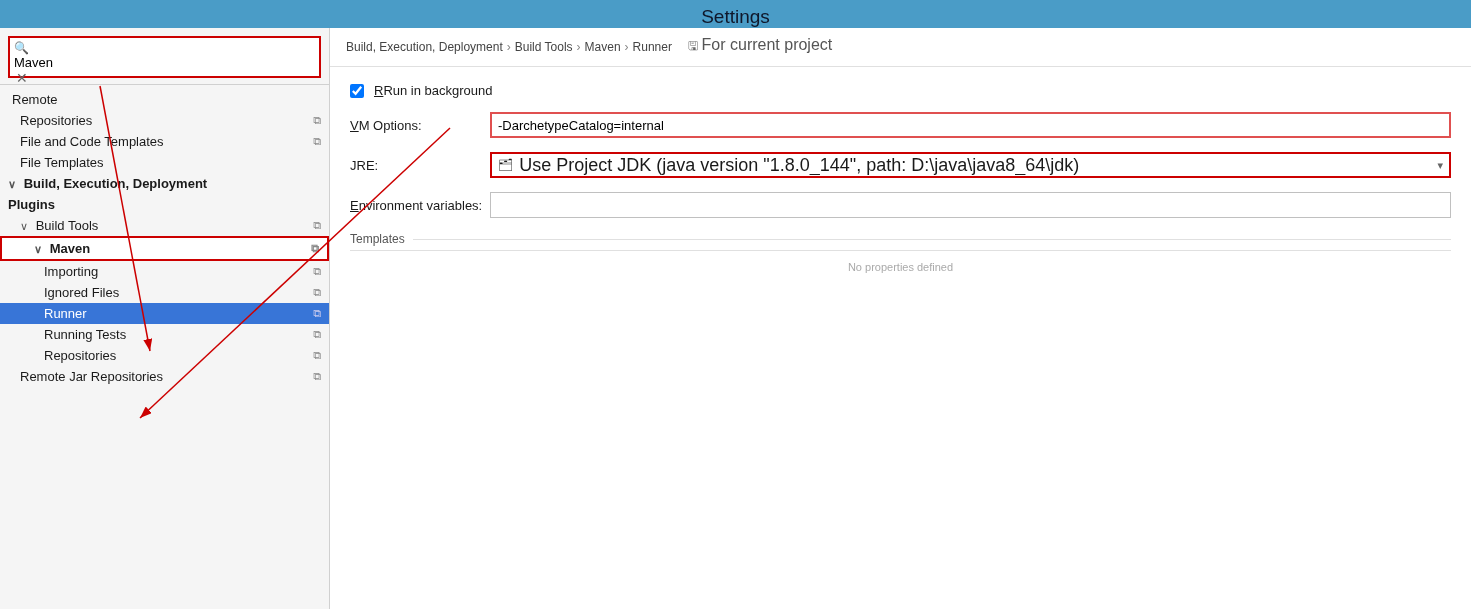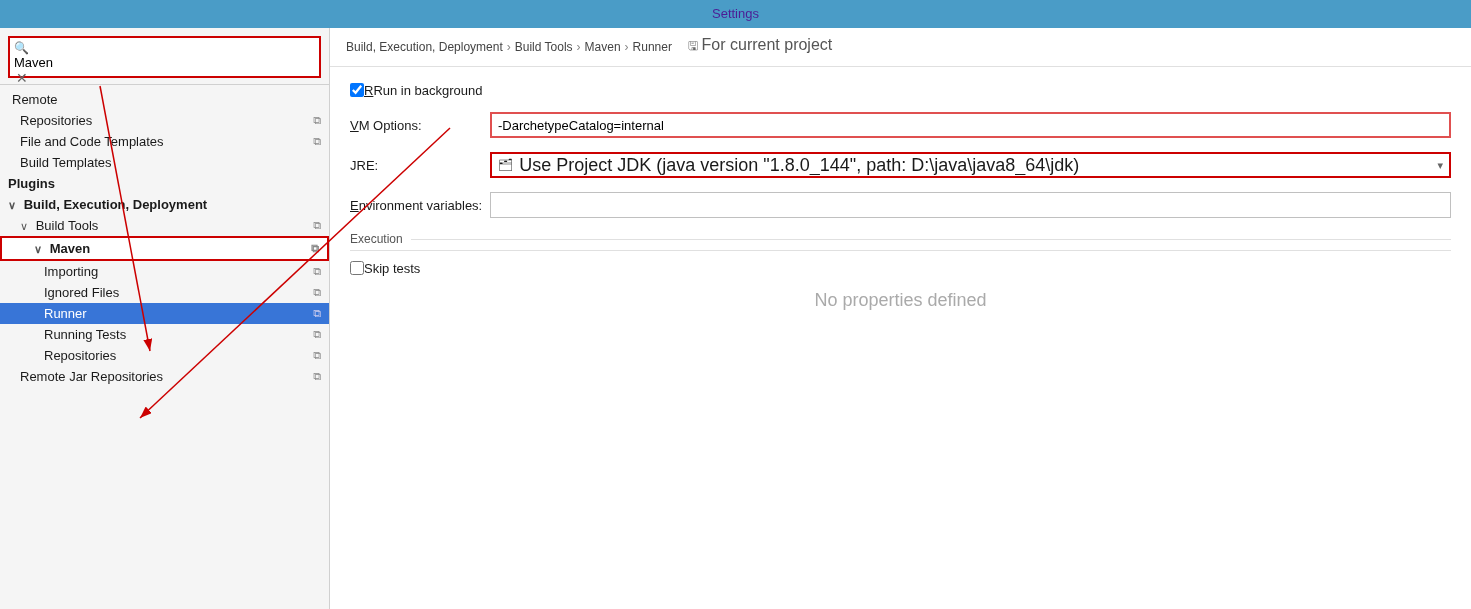--- a/index.html
+++ b/index.html
@@ -1,23 +1,23 @@
 <!DOCTYPE html>
 <html><head>
   <meta charset="utf-8">
   <style>
     * { box-sizing: border-box; margin: 0; padding: 0; }
     body { font-family: 'Segoe UI', Arial, sans-serif; font-size: 13px; background: #f0f0f0; color: #1a1a1a; height: 609px; overflow: hidden; }
 
     .title-bar {
       background: #4a9cc7;
-      color: #4c1d95;
+      color: #0f172a;
       text-align: center;
       padding: 6px 0;
-      font-size: 13px;
+      font-size: 19px;
       font-weight: 500;
       height: 28px;
     }
 
     .main-container {
       display: flex;
       height: calc(609px - 28px);
     }
 
     
@@ -138,22 +138,22 @@
     }
 
     .form-row {
       display: flex;
       align-items: center;
       margin-bottom: 14px;
     }
 
     .checkbox-row {
       display: flex;
-      align-items: flex-start;
-      gap: 0;
+      align-items: flex-end;
+      gap: 10px;
       margin-bottom: 14px;
     }
 
     .checkbox-row input[type="checkbox"] { width: 14px; height: 14px; }
 
     .form-label {
       width: 140px;
       min-width: 140px;
       font-size: 13px;
       color: #1a1a1a;
@@ -227,21 +227,21 @@
     .section-header::after {
       content: '';
       flex: 1;
       height: 1px;
       background: #e0e0e0;
     }
 
     .no-props {
       text-align: center;
       color: #aaa;
-      font-size: 18px;
+      font-size: 11px;
     }
 
     .sidebar-wrapper {
       position: relative;
     }
 
     
     .red-box {
       border: 2px solid #cc0000;
       display: inline-block;
@@ -279,32 +279,32 @@
         <span>Repositories</span>
         <span class="icon-copy">⧉</span>
       </div>
 
       <div class="sidebar-item indent1">
         <span>File and Code Templates</span>
         <span class="icon-copy">⧉</span>
       </div>
 
       <div class="sidebar-item indent1">
-        <span>Build Templates</span>
-      </div>
-
-      <div class="sidebar-item header">
-        <strong>Plugins</strong>
+        <span>File Templates</span>
       </div>
 
       <div class="sidebar-item header">
         <span>
           <span class="chevron">∨</span>
           <strong>Build, Execution, Deployment</strong>
         </span>
+      </div>
+
+      <div class="sidebar-item header">
+        <strong>Plugins</strong>
       </div>
 
       <div class="sidebar-item indent1">
         <span>
           <span class="chevron">∨</span>
           <span>Build Tools</span>
         </span>
         <span class="icon-copy">⧉</span>
       </div>
 
@@ -404,27 +404,23 @@
 
       <div class="form-row">
         <div class="form-label">
           <span style="text-decoration:underline;">E</span>nvironment variables:
         </div>
         <input type="text" class="env-input" style="flex: 1 1 0%;">
       </div>
 
       <div style="margin-top:8px;">
         <div class="section-header">
-          <span>Execution</span>
+          <span>Templates</span>
         </div>
 
-        <div class="checkbox-row">
-          <input type="checkbox" id="st" style="">
-          <label for="st">Skip tests</label>
-        </div>
 
         <div class="no-props">
           <span>No properties defined</span>
         </div>
       </div>
     </div>
 
     <svg style="position:absolute;top:28px;left:330px;width:1141px;height:580px;pointer-events:none;overflow:visible;">
       <defs>
         <marker id="arrowhead2" markerWidth="8" markerHeight="6" refX="8" refY="3" orient="auto">

